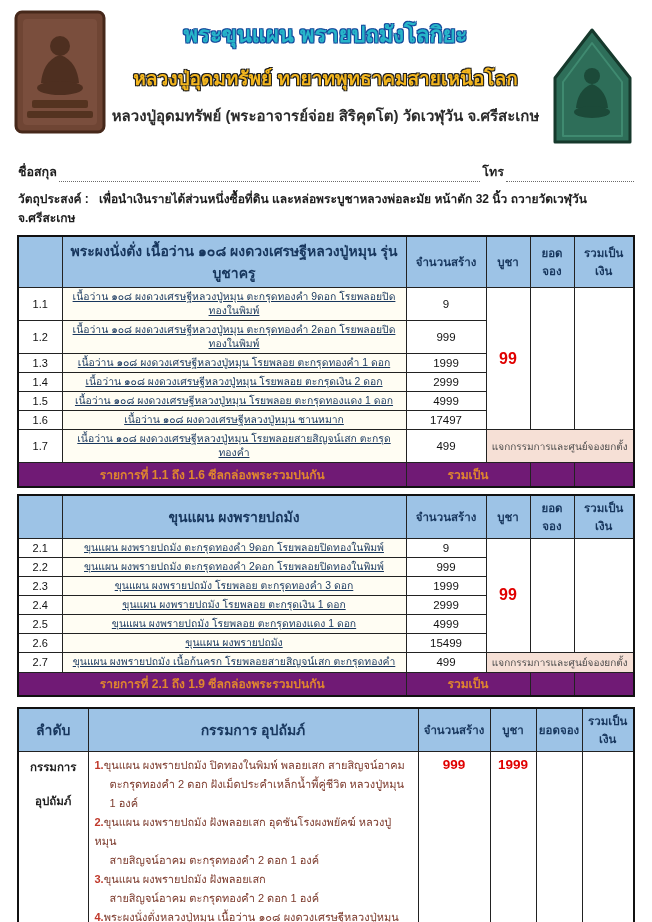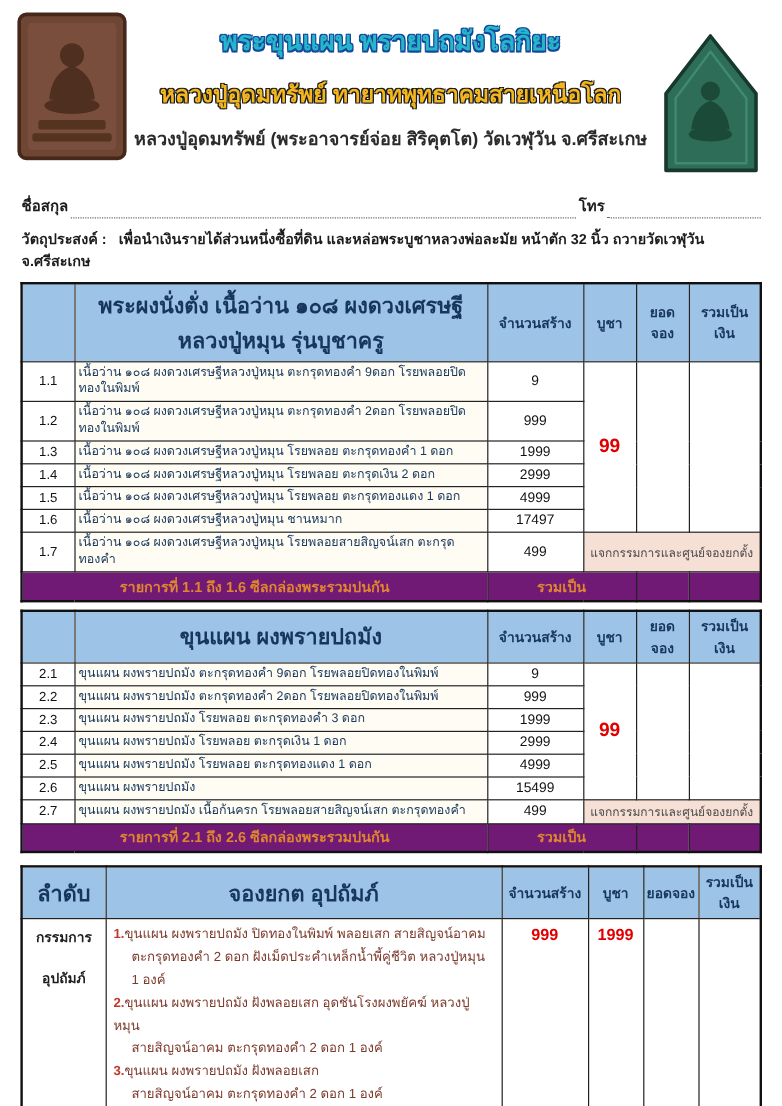--- a/index.html
+++ b/index.html
@@ -26,24 +26,24 @@
   }
   .t4 { font-size: 15px; font-weight: bold; margin-top: 11px; color: #2b2b2b; }
 
   .name-row { display: flex; align-items: flex-end; margin: 12px 18px 0; font-size: 12.5px; font-weight: bold; color: #1d1d1d; justify-content: space-between; }
   .dots { flex: 1; border-bottom: 1.6px dotted #6a6a6a; height: 13px; margin: 0 2px; }
   .dots-fixed { width: 128px; border-bottom: 1.6px dotted #6a6a6a; height: 13px; margin-left: 2px; }
   .purpose-row { margin: 7px 18px 0; font-size: 12px; color: #1d1d1d; font-weight: 600; }
 
   table { border-collapse: collapse; width: 616px; margin: 8px auto 0; table-layout: fixed; border: 2px solid #111; }
   th, td { border: 1px solid #222; overflow: hidden; }
-  th { background: #9dc3e6; color: #17365d; font-size: 18px; font-weight: bold; padding: 3px 2px; }
+  th { background: #9dc3e6; color: #17365d; font-size: 14px; font-weight: bold; padding: 3px 2px; }
   th.small { font-size: 11.5px; }
   td.cell-no { font-size: 11px; text-align: center; padding: 2px; color: #111; }
-  td.cell-desc { font-size: 10.4px; text-align: left; padding: 2px 3px; color: #17365d; background: #fffdf3; line-height: 14px; }
+  td.cell-desc { font-size: 10.4px; text-align: center; padding: 2px 3px; color: #17365d; background: #fffdf3; line-height: 14px; text-decoration: underline; }
   td.cell-qty { font-size: 11.5px; text-align: center; padding: 2px; color: #111; }
   td.price-merged { color: #e00000; font-size: 16px; font-weight: bold; text-align: center; }
   td.pink-note { background: #f6e0d6; color: #4a4a4a; font-size: 10px; text-align: center; padding: 2px; }
   tr.summary td { background: #701a75; height: 24px; }
   .orange-label { color: #e0862e; font-weight: bold; font-size: 12px; text-align: center; }
   td.committee-label { vertical-align: top; text-align: center; font-size: 11.5px; font-weight: bold; color: #1d1d1d; padding-top: 6px; }
   td.committee-label div { margin-bottom: 16px; }
   td.items-cell { vertical-align: top; font-size: 11px; color: #7c3a2c; padding: 4px 6px; line-height: 19px; background: #ffffff; }
   .item-num { color: #c0392b; font-weight: bold; }
   .item-line2 { padding-left: 15px; }
@@ -210,41 +210,41 @@
     <td class="cell-desc">ขุนแผน ผงพรายปถมัง</td>
     <td class="cell-qty">15499</td>
   </tr>
   <tr>
     <td class="cell-no">2.7</td>
     <td class="cell-desc">ขุนแผน ผงพรายปถมัง เนื้อก้นครก โรยพลอยสายสิญจน์เสก ตะกรุดทองคำ</td>
     <td class="cell-qty">499</td>
     <td class="pink-note" colspan="3">แจกกรรมการและศูนย์จองยกตั้ง</td>
   </tr>
   <tr class="summary">
-    <td colspan="2" class="orange-label">รายการที่ 2.1 ถึง 2.6  ซีลกล่องพระรวมปนกัน</td>
+    <td colspan="2" class="orange-label">รายการที่ 2.1 ถึง 1.9  ซีลกล่องพระรวมปนกัน</td>
     <td colspan="2" class="orange-label">รวมเป็น</td>
     <td></td>
     <td></td>
   </tr>
 </tbody>
   </table>
 
 <table style="margin-top:10px;">
   <colgroup>
       <col style="width:70px">
       <col style="width:330px">
       <col style="width:72px">
       <col style="width:46px">
       <col style="width:46px">
       <col style="width:52px">
     </colgroup>
   <tbody>
       <tr>
     <th>ลำดับ</th>
-    <th>จองยกต อุปถัมภ์</th>
+    <th>กรรมการ อุปถัมภ์</th>
     <th class="small">จำนวนสร้าง</th>
     <th class="small">บูชา</th>
     <th class="small">ยอดจอง</th>
     <th class="small">รวมเป็นเงิน</th>
   </tr>
   <tr>
     <td class="committee-label">
       <div>กรรมการ</div>
       <div>อุปถัมภ์</div>
     </td>

